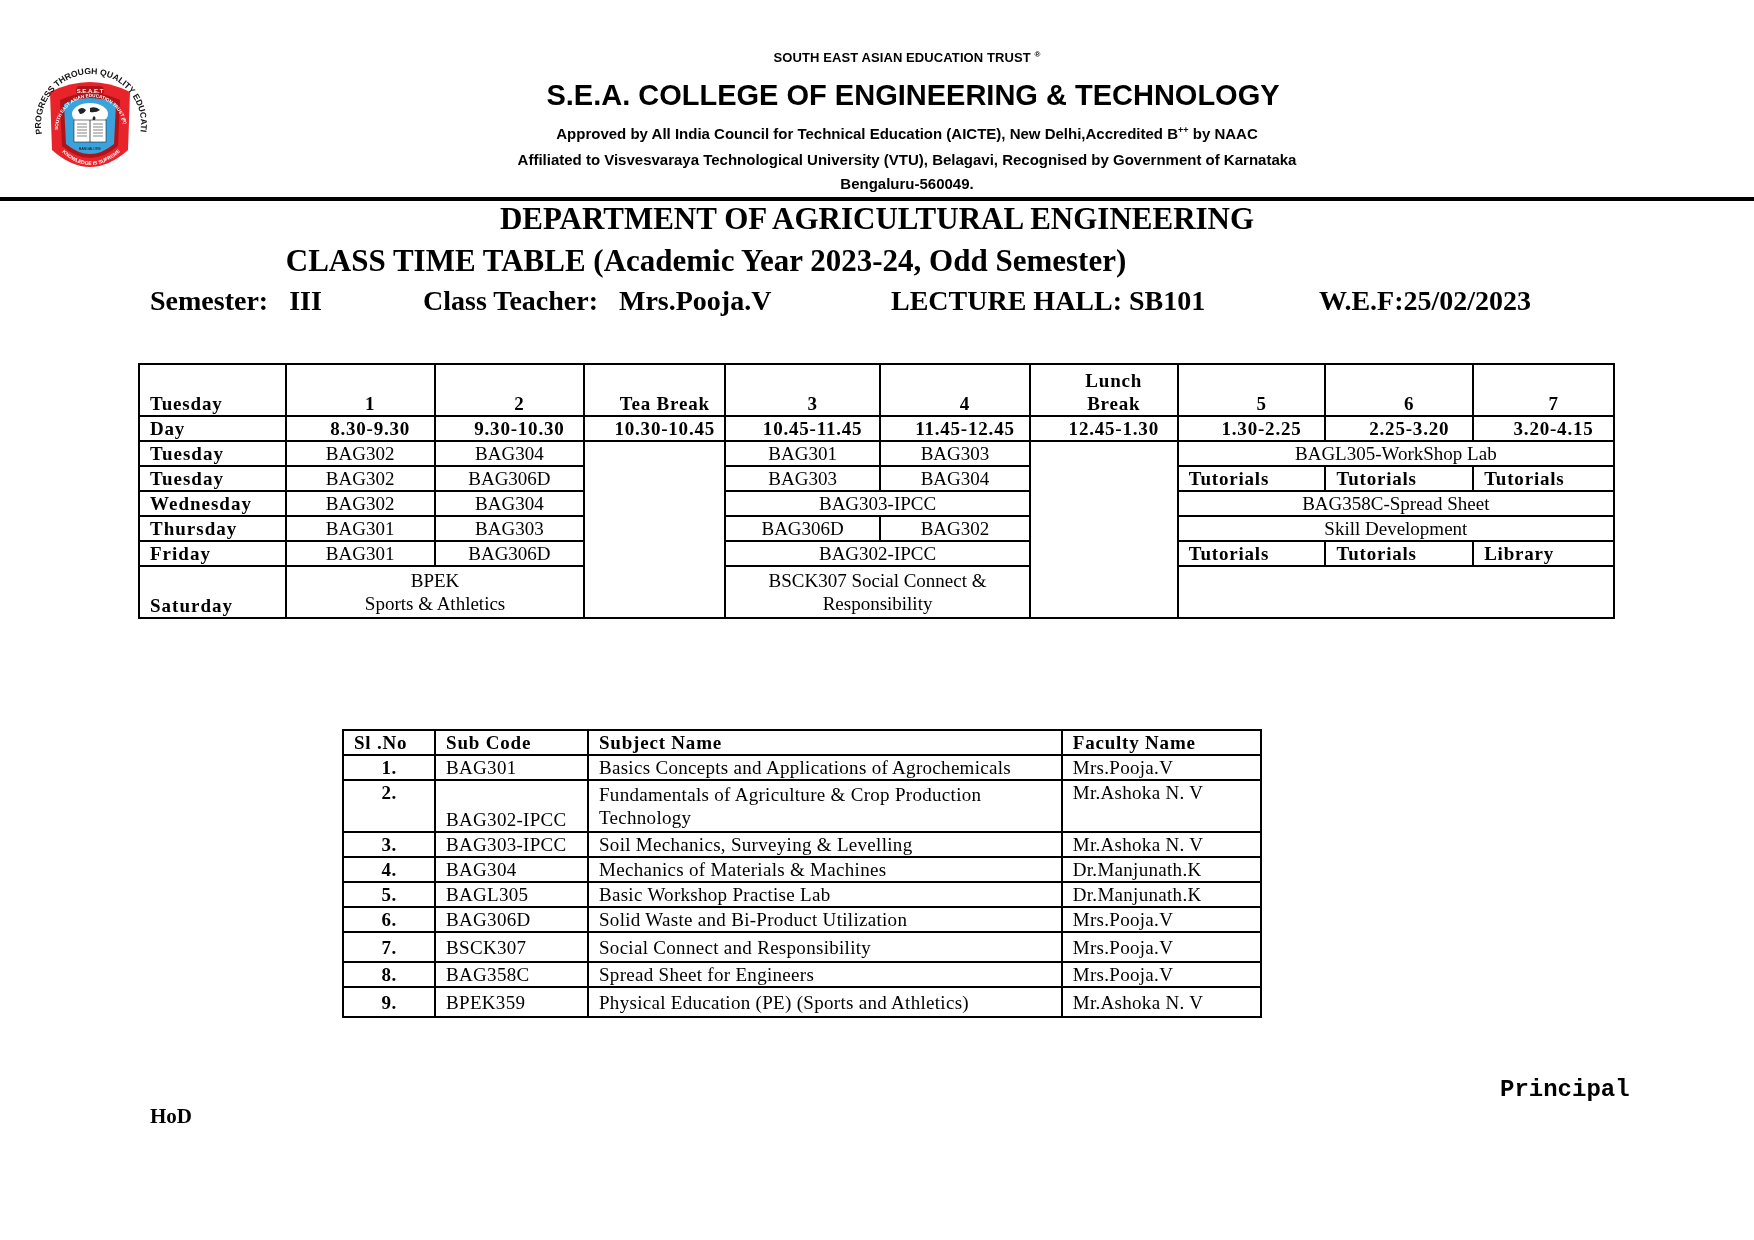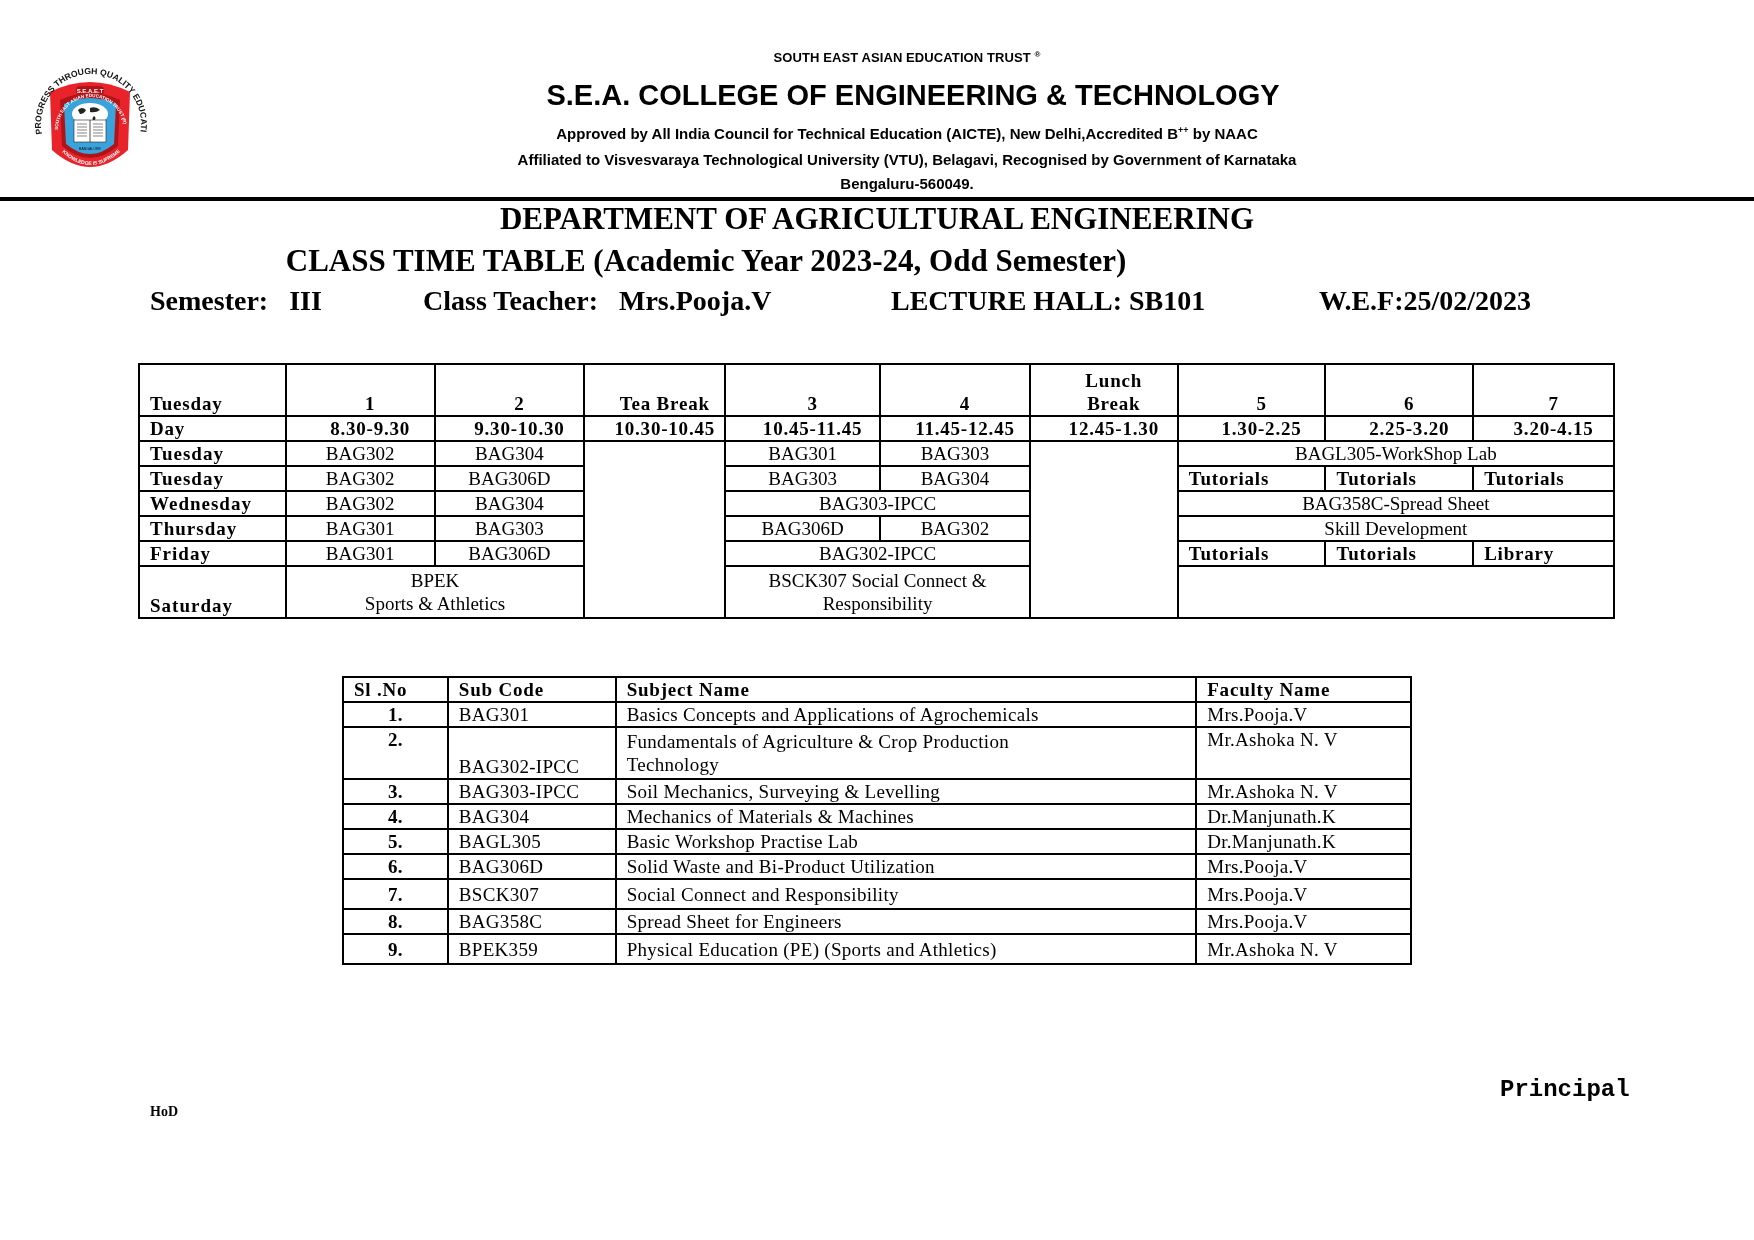--- a/index.html
+++ b/index.html
@@ -28,29 +28,29 @@
   #tt { left:138px; top:363px; width:1477px; }
   #tt td { border:2px solid #000; font-family:"Liberation Serif","DejaVu Serif",serif; font-size:19px; padding:0 4px; line-height:23px; height:23px; text-align:center; white-space:nowrap; }
   #tt td.b { font-weight:bold; letter-spacing:0.8px;padding-left:24px; }
   #tt td.l { text-align:left; padding-left:10px; }
   #tt tr.hdr td { height:50px; vertical-align:bottom; }
   #tt tr.sat td { height:50px;margin-top:40px; }
   #tt td.daycell { font-weight:bold; letter-spacing:1px; text-align:left; padding-left:10px; }
   #tt tr.sat td.daycell { vertical-align:bottom; }
 
   
-  #st { left:342px; top:676px; width:1070px; }
+  #st { left:342px; top:729px; width:920px; }
   #st td { border:2px solid #000; font-family:"Liberation Serif","DejaVu Serif",serif; font-size:19px; line-height:23px; height:23px; padding:0 10px; text-align:left; letter-spacing:0.3px; }
   #st td.h { font-weight:bold; letter-spacing:0.8px; }
   #st td.n { font-weight:bold; text-align:center; }
   #st tr.two td { height:50px; }
   #st tr.two td.bottom { vertical-align:bottom; }
   #st tr.two td.topv { vertical-align:top; }
 
-  #hod { left:150px; top:1104px; font-size:14px; font-weight:bold; }
+  #hod { left:150px; top:1104px; font-size:21px; font-weight:bold; }
   #principal { left:1500px; top:1076px; font-size:24px; font-weight:bold;font-family:Liberation Mono, monospace; }
 </style>
 </head>
 <body>
 
 <div id="logo" class="abs">
   <svg width="124" height="134" viewBox="0 0 124 134">
     <defs>
       <path id="arcOuter" d="M 14 82 A 50 50 0 1 1 112 82"></path>
       <path id="arcInner" d="M 30 78 A 33 33 0 1 1 96 78"></path>

